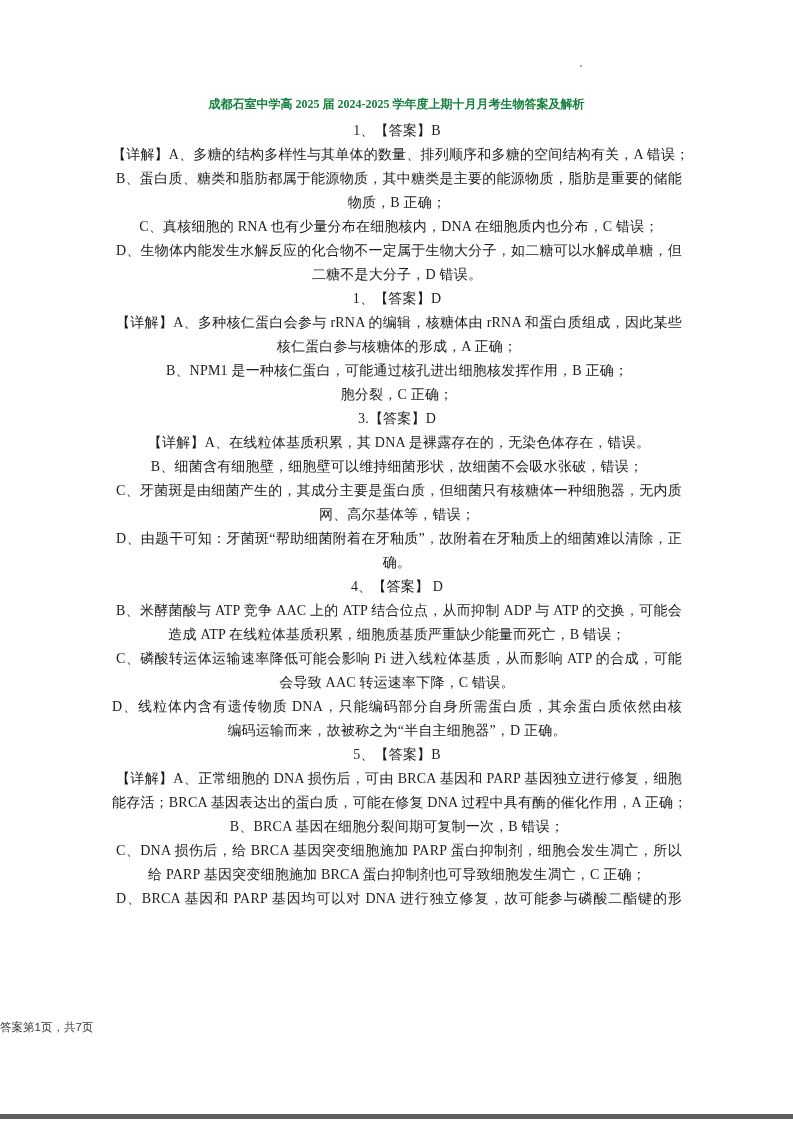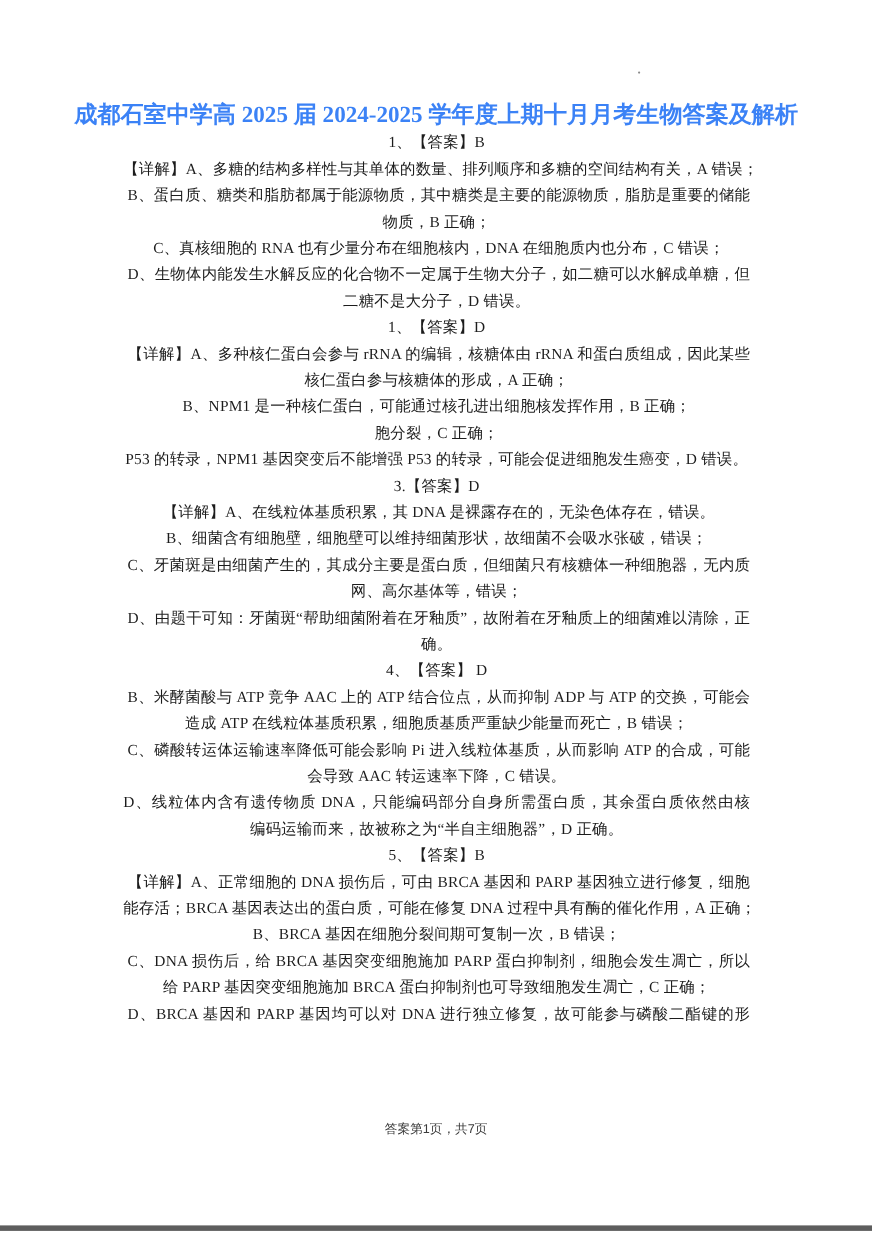--- a/index.html
+++ b/index.html
@@ -17,25 +17,25 @@
     inset: 0;
     background: #ffffff;
   }
   .title {
     position: absolute;
     top: 94px;
     left: 0;
     width: 100%;
     margin: 0;
     text-align: center;
-    font-size: 21px;
+    font-size: 12px;
     line-height: 21px;
     font-weight: 700;
     white-space: nowrap;
-    color: #3b82f6;
+    color: #15803d;
   }
   .content {
     position: absolute;
     top: 119px;
     left: 112px;
     width: 570px;
   }
   .line {
     height: 24px;
     line-height: 24px;
@@ -49,21 +49,20 @@
     text-align: justify;
     text-align-last: justify;
     overflow: hidden;
   }
   .line.indent { padding-left: 4px; }
   .footer {
     position: absolute;
     top: 1020px;
     left: 0;
     width: 100%;
-    text-align: center;
     font-family: "Liberation Sans", "DejaVu Sans", sans-serif;
     font-size: 11.5px;
     line-height: 15px;
     color: #3a3a3a;
   }
   .bottom-bar {
     position: absolute;
     top: 1114px;
     left: 0;
     width: 100%;
@@ -92,21 +91,20 @@
       <div class="line indent fill">B、蛋白质、糖类和脂肪都属于能源物质，其中糖类是主要的能源物质，脂肪是重要的储能</div>
       <div class="line">物质，B 正确；</div>
       <div class="line indent">C、真核细胞的 RNA 也有少量分布在细胞核内，DNA 在细胞质内也分布，C 错误；</div>
       <div class="line indent fill">D、生物体内能发生水解反应的化合物不一定属于生物大分子，如二糖可以水解成单糖，但</div>
       <div class="line">二糖不是大分子，D 错误。</div>
       <div class="line">1、【答案】D</div>
       <div class="line indent fill">【详解】A、多种核仁蛋白会参与 rRNA 的编辑，核糖体由 rRNA 和蛋白质组成，因此某些</div>
       <div class="line">核仁蛋白参与核糖体的形成，A 正确；</div>
       <div class="line">B、NPM1 是一种核仁蛋白，可能通过核孔进出细胞核发挥作用，B 正确；</div>
       <div class="line">胞分裂，C 正确；</div>
-      <div class="line">P53 的转录，NPM1 基因突变后不能增强 P53 的转录，可能会促进细胞发生癌变，D 错误。</div>
       <div class="line">3.【答案】D</div>
       <div class="line indent">【详解】A、在线粒体基质积累，其 DNA 是裸露存在的，无染色体存在，错误。</div>
       <div class="line">B、细菌含有细胞壁，细胞壁可以维持细菌形状，故细菌不会吸水张破，错误；</div>
       <div class="line indent fill">C、牙菌斑是由细菌产生的，其成分主要是蛋白质，但细菌只有核糖体一种细胞器，无内质</div>
       <div class="line">网、高尔基体等，错误；</div>
       <div class="line indent fill">D、由题干可知：牙菌斑“帮助细菌附着在牙釉质”，故附着在牙釉质上的细菌难以清除，正</div>
       <div class="line">确。</div>
       <div class="line">4、【答案】 D</div>
       <div class="line indent fill">B、米酵菌酸与 ATP 竞争 AAC 上的 ATP 结合位点，从而抑制 ADP 与 ATP 的交换，可能会</div>
       <div class="line">造成 ATP 在线粒体基质积累，细胞质基质严重缺少能量而死亡，B 错误；</div>

